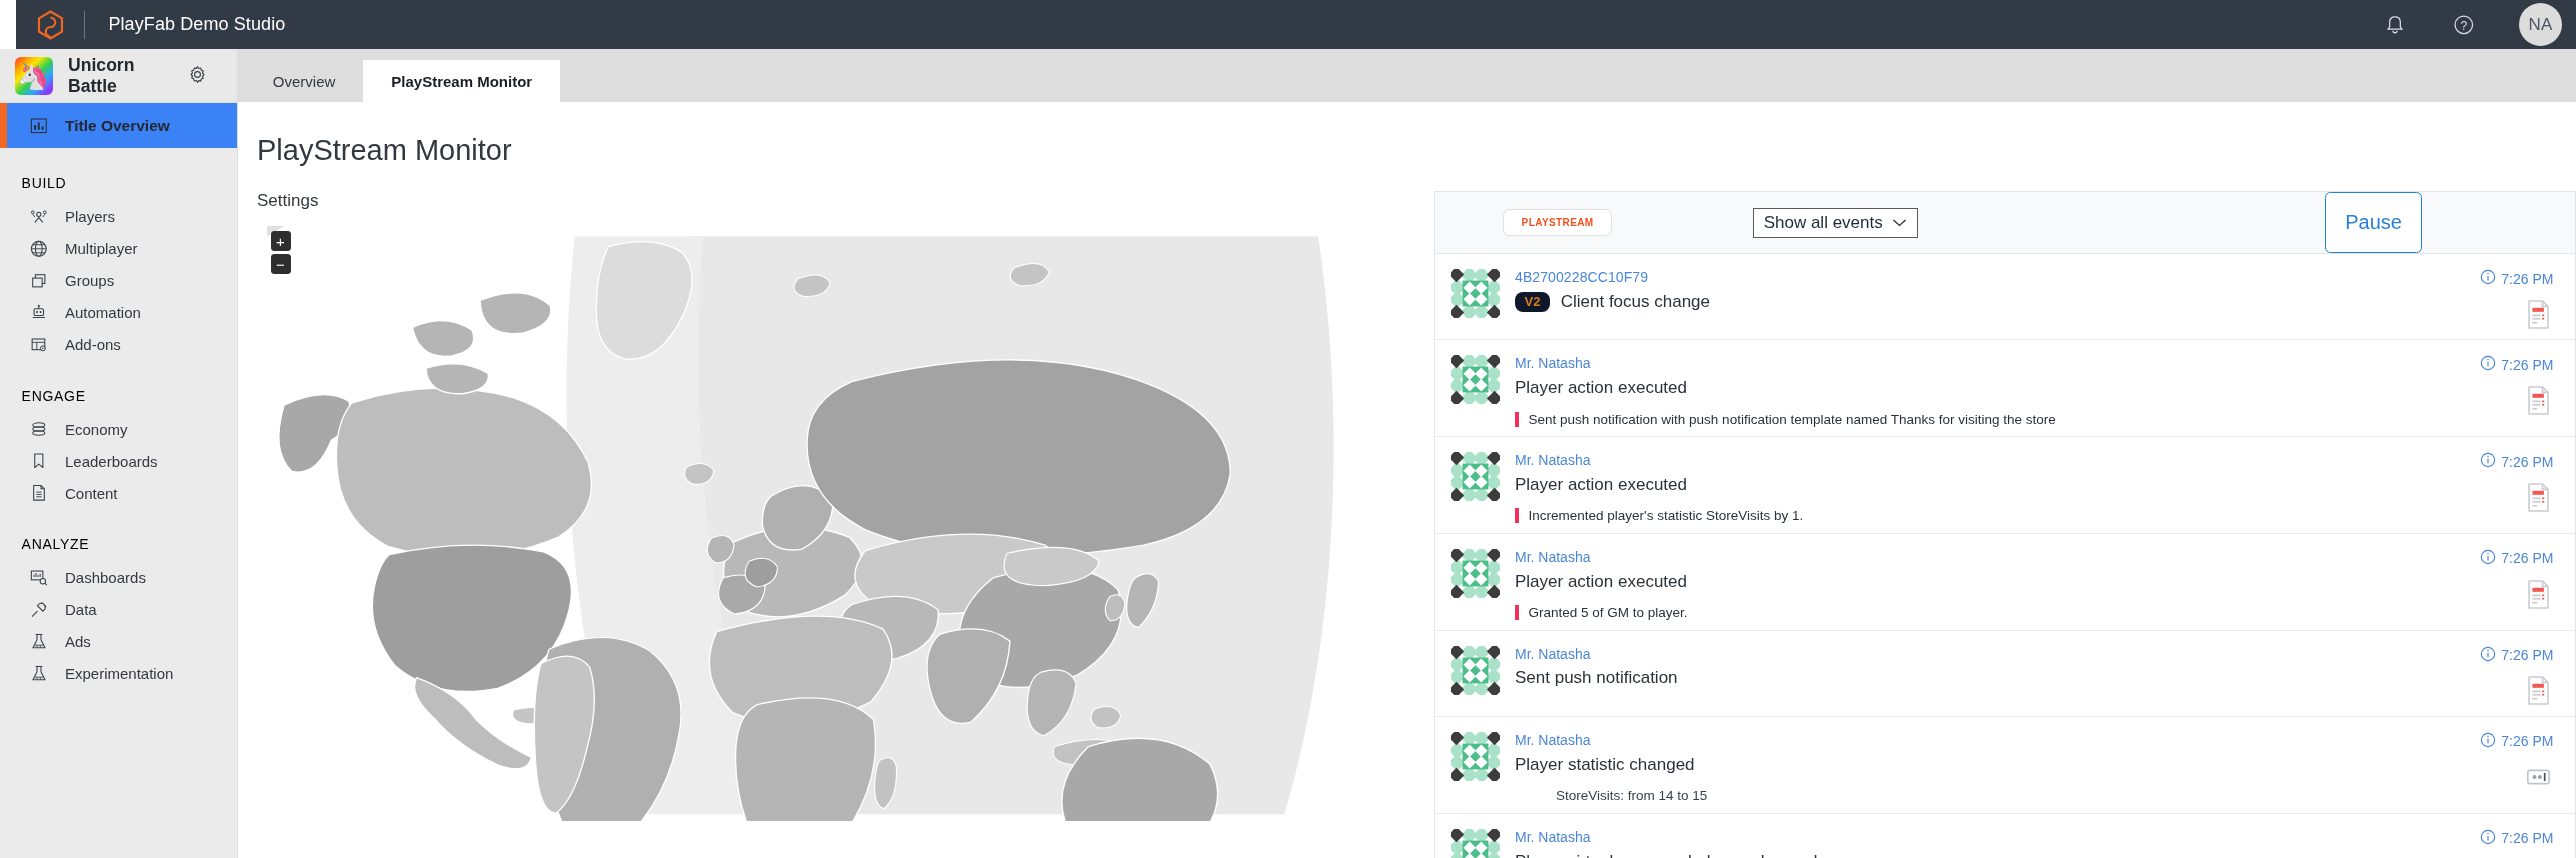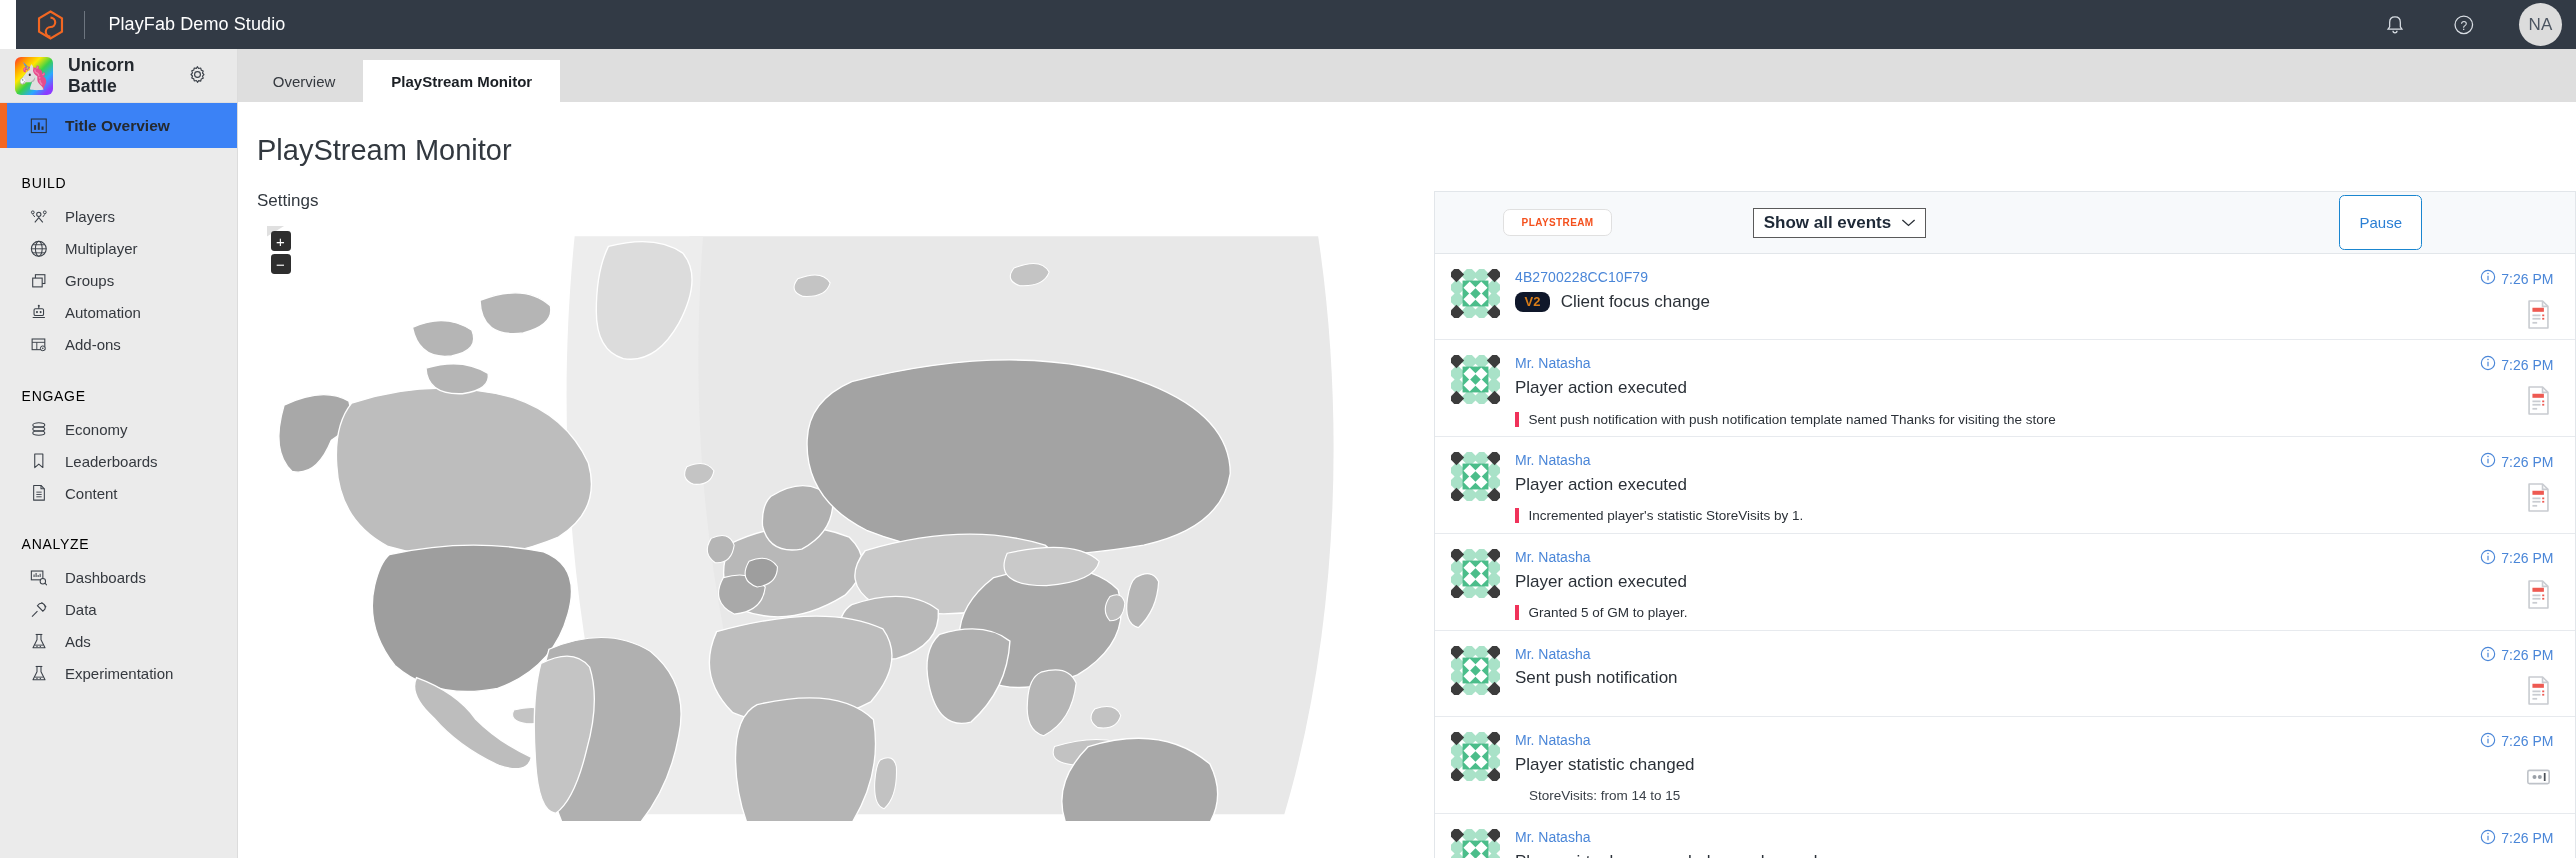--- a/index.html
+++ b/index.html
@@ -97,44 +97,44 @@
   .ps-header {
     height: 62px; background: #f7f9fb; border-bottom: 0.7px solid #e2e6ea;
     display: flex; align-items: center; position: relative;
   }
   .ps-badge {
     margin-left: 68px; padding: 7.4px 17.6px; border: 0.7px solid #e0e0e0; border-radius: 6.8px;
     background: #fff; color: #f4511e; font-size: 10px; font-weight: 700; letter-spacing: 0.4px; cursor: pointer;
   }
   .ps-select {
     margin-left: 141px; border: 1.4px solid #5a5a5a; background: #fff; padding: 4px 9.5px;
-    font-size: 17px; font-weight: 700; color: #1e2937; display: flex; align-items: center; gap: 9.5px; cursor: pointer;
+    font-size: 17px; font-weight: 400; color: #1e2937; display: flex; align-items: center; gap: 9.5px; cursor: pointer;
   }
   .ps-pause {
     margin-left: auto; margin-right: 153px; border: 1.4px solid #1a86d0; border-radius: 5.4px;
-    background: #fff; color: #2b7fd4; font-size: 15px; padding: 18px 19px; cursor: pointer;
+    background: #fff; color: #2b7fd4; font-size: 20px; padding: 18px 19px; cursor: pointer;
   }
 
   .ev-row { display: flex; padding: 15px 0 9.5px 0; border-bottom: 0.7px solid #e7eaee; position: relative; }
   .ev-avatar { width: 49px; height: 49px; margin-left: 16px; flex: none; }
   .ev-body { margin-left: 15px; flex: 1; }
   .ev-user { font-size: 14px; color: #4a86d8; cursor: pointer; }
   .ev-user.hash { letter-spacing: 0.1px; }
   .ev-title-line { display: flex; align-items: center; margin-top: 6.8px; }
   .ev-vbadge {
     background: #0f172a; color: #d97d18; font-size: 13px; font-weight: 700;
     border-radius: 8px; padding: 2.7px 9.5px; margin-right: 10.8px;
   }
   .ev-title { font-size: 17px; color: #2b3138; }
   .ev-detail {
     margin-top: 13.5px; font-size: 13.5px; color: #2b3138;
     display: flex; align-items: stretch;
   }
   .ev-detail .bar { width: 4px; background: #f0325a; margin-right: 9.5px; flex: none; }
-  .ev-detail.plain { margin-left: 14px; color: #3a4048; }
+  .ev-detail.plain { margin-left: 41px; color: #3a4048; }
   .ev-right {
     width: 162px; flex: none; display: flex; flex-direction: column; align-items: flex-end;
     padding-right: 21.6px;
   }
   .ev-time { display: flex; align-items: center; gap: 5.4px; color: #4a86d8; font-size: 14px; }
   .ev-icon { margin-top: 10.8px; width: 30px; height: 31px; display: flex; align-items: center; justify-content: center; cursor: pointer; }
 </style>
 </head>
 <body>
 

